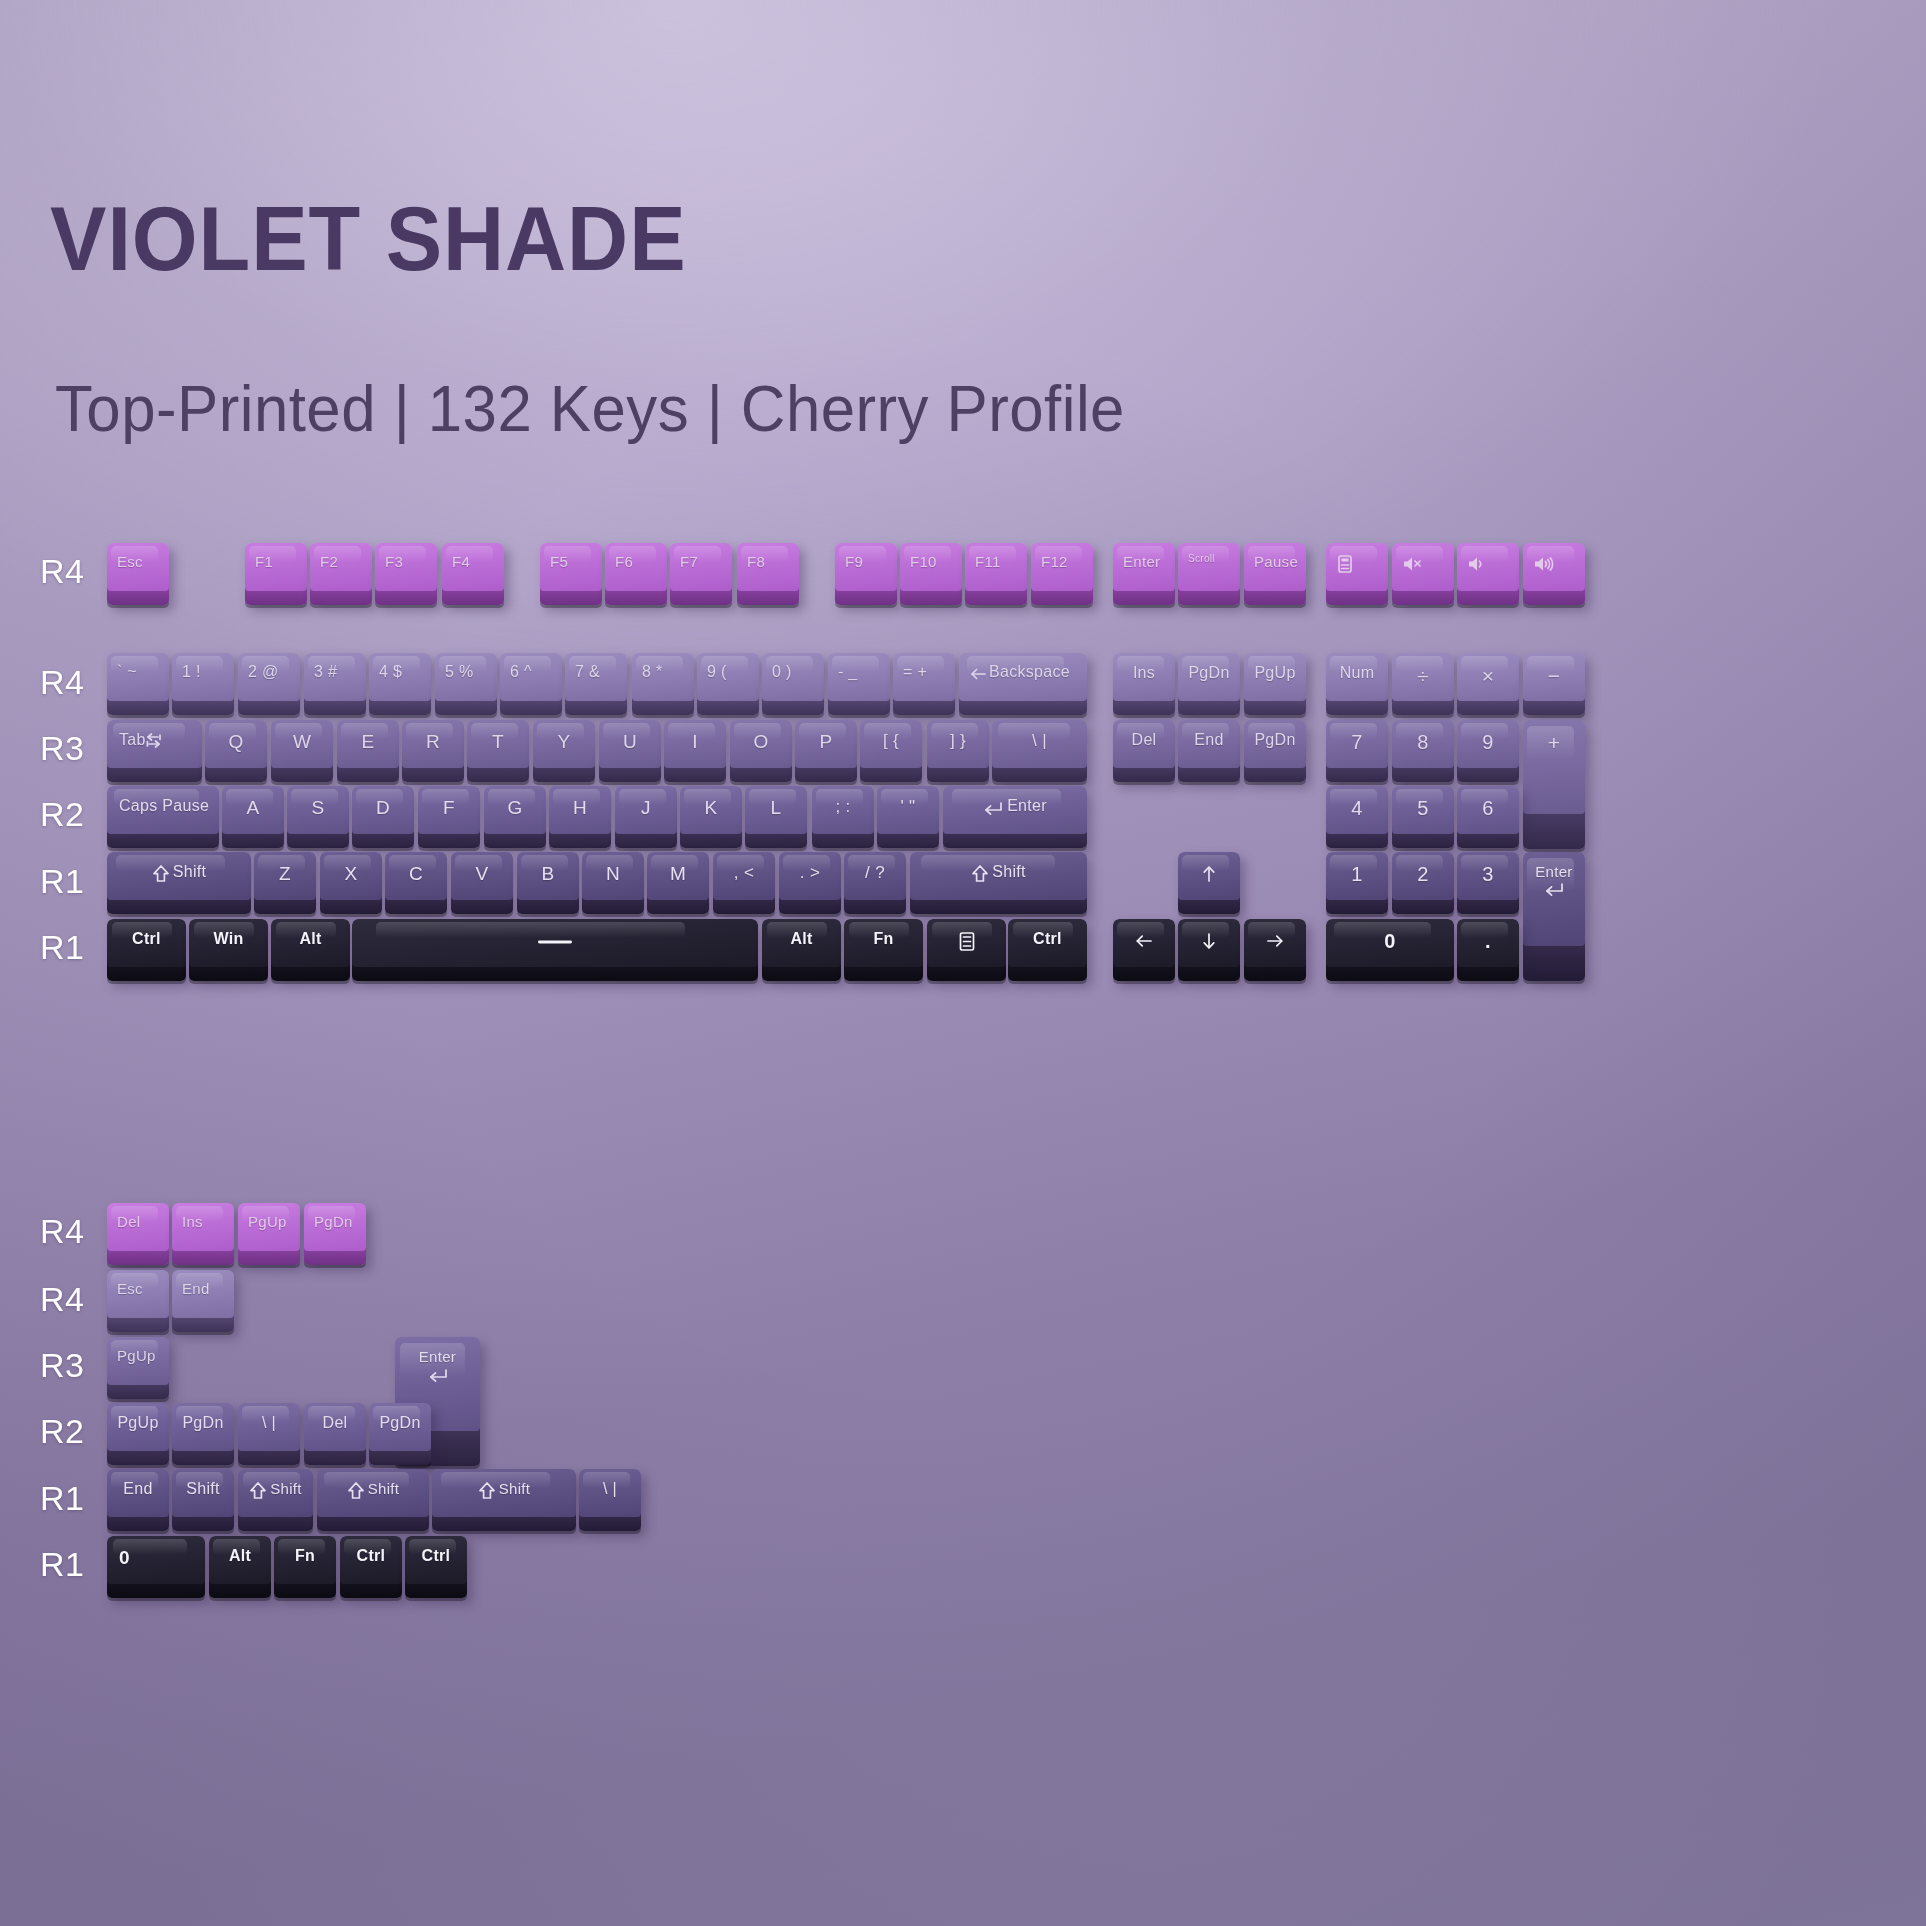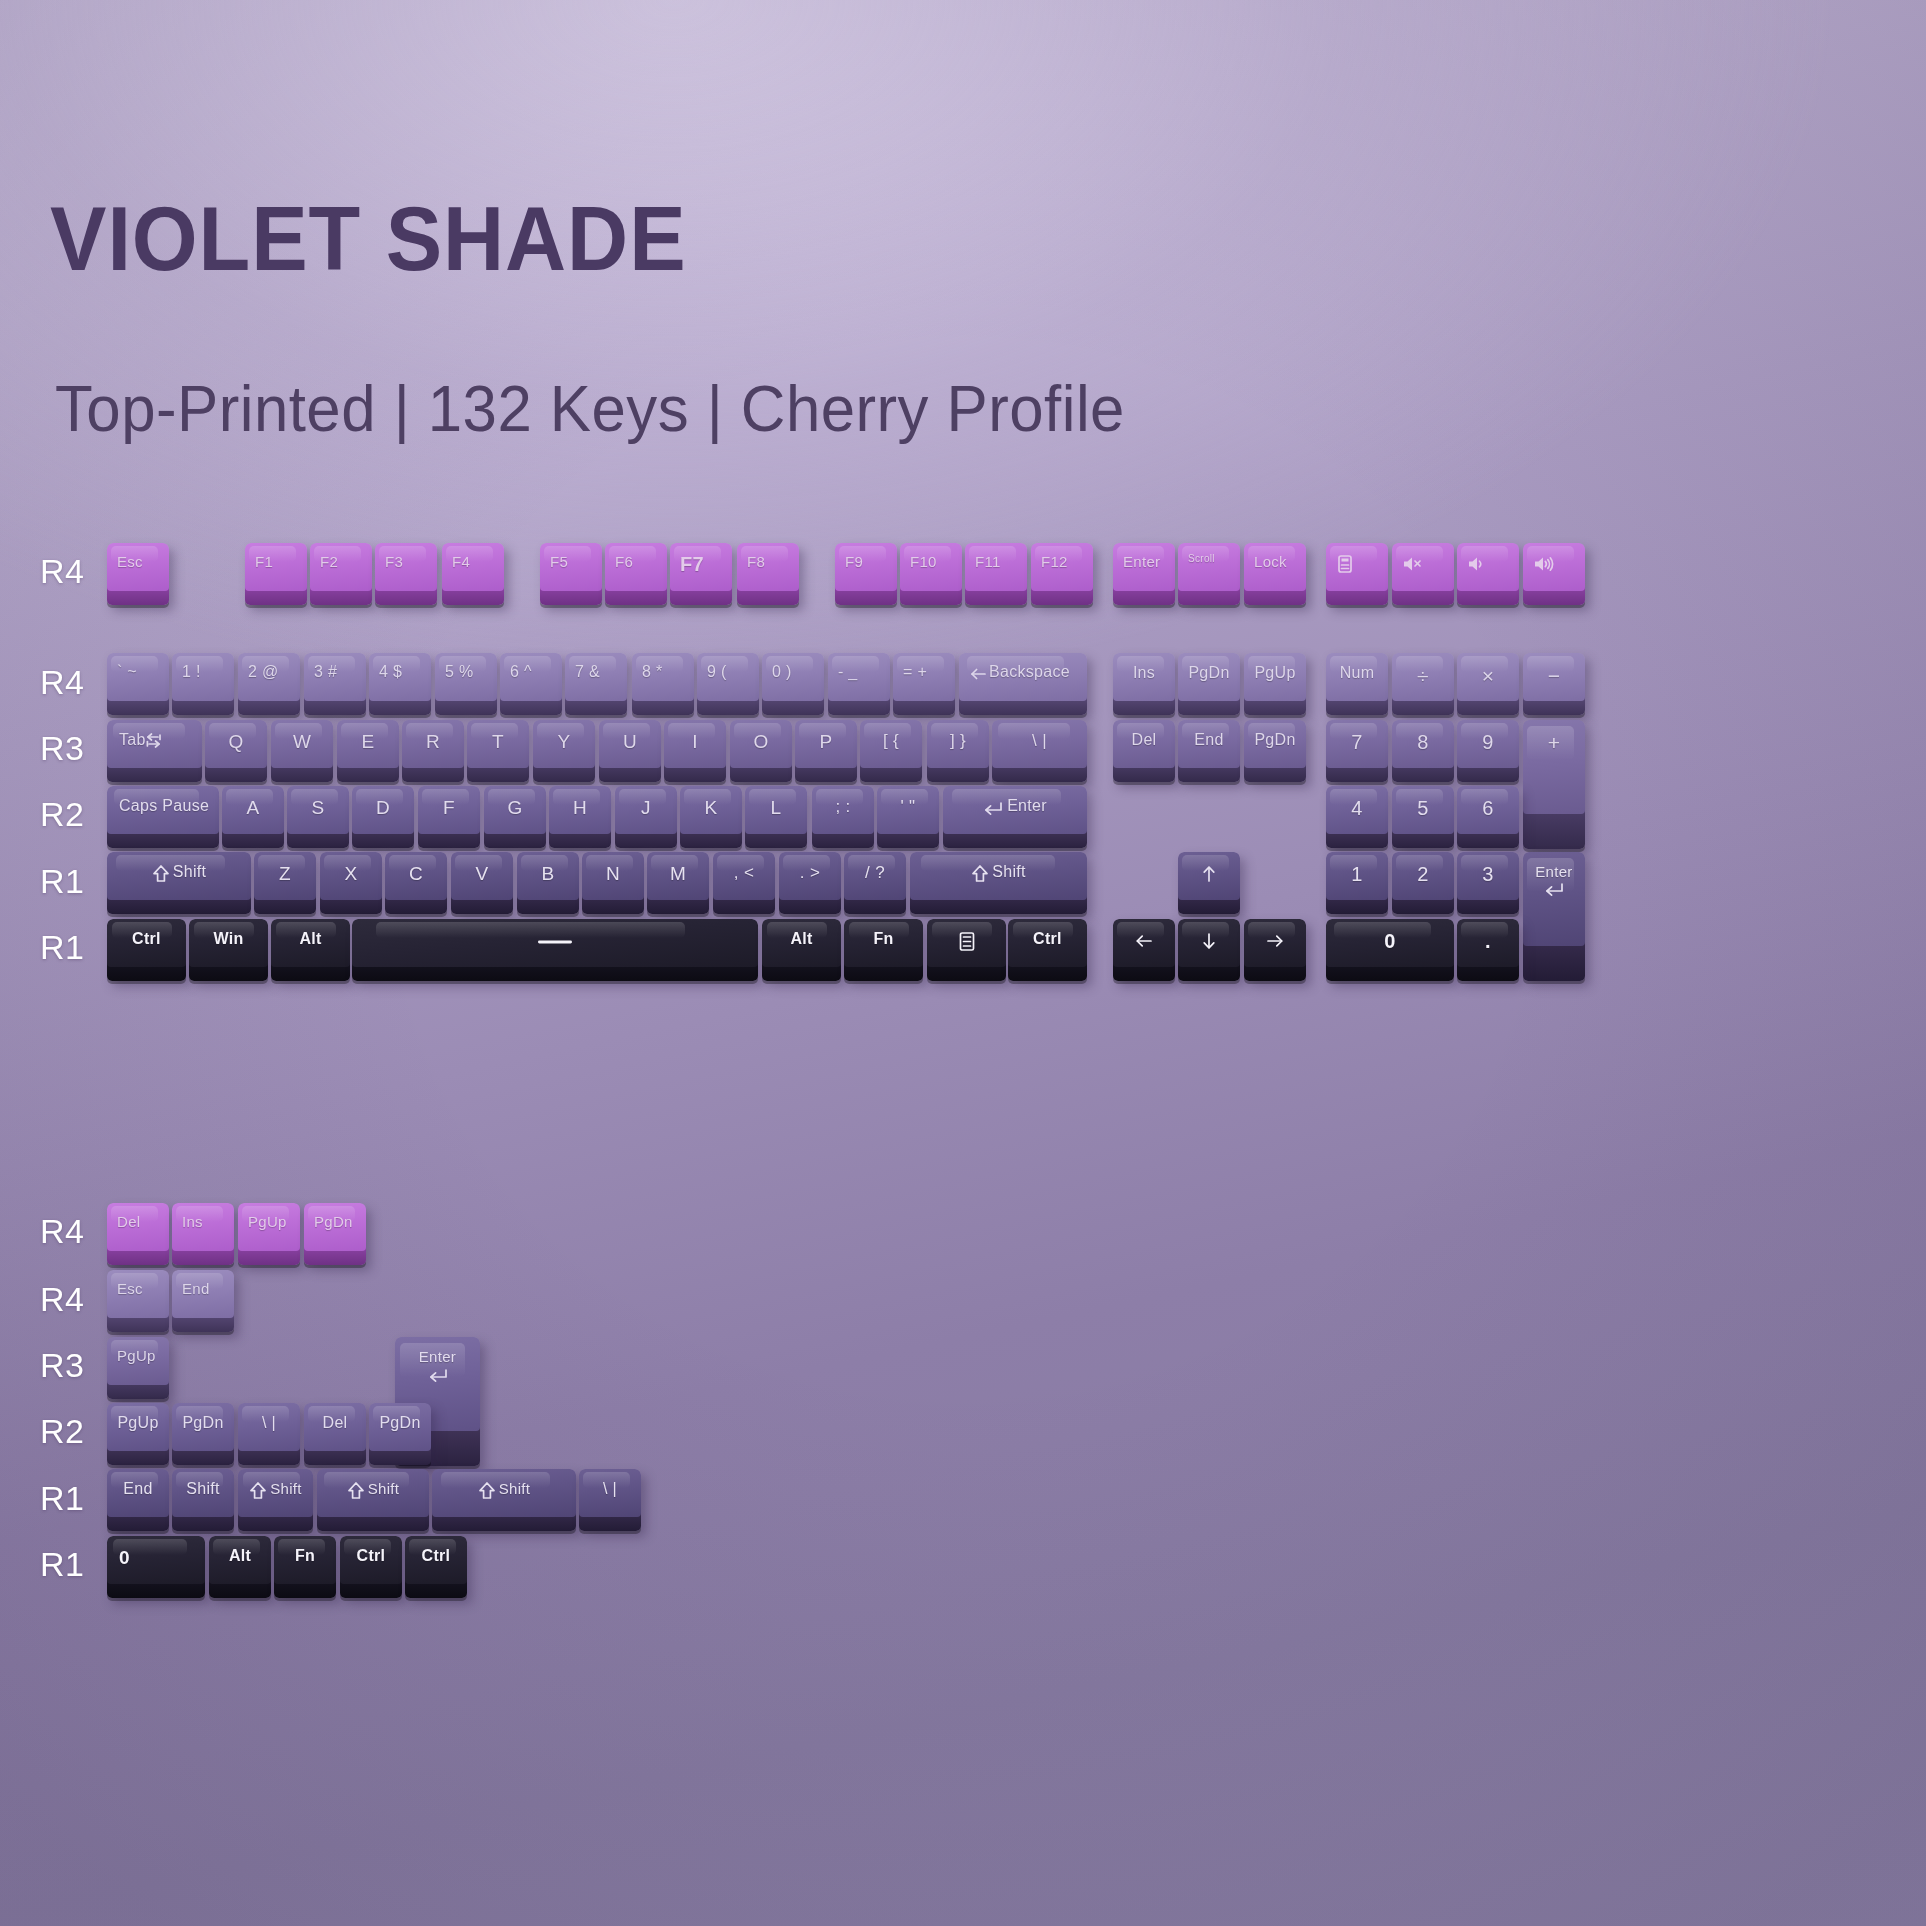--- a/index.html
+++ b/index.html
@@ -136,21 +136,21 @@
     <div class="key k-bright" style="left: 605px; top: 543px; width: 62px; height: 62px;">
       <div class="skirt" style="height: 19px;"></div>
       <div class="face" style="height: 48px;"></div>
       <div class="gloss"></div>
       <div class="lg tl" style="font-size: 15px;">F6</div>
     </div>
     <div class="key k-bright" style="left: 670px; top: 543px; width: 62px; height: 62px;">
       <div class="skirt" style="height: 19px;"></div>
       <div class="face" style="height: 48px;"></div>
       <div class="gloss"></div>
-      <div class="lg tl" style="font-size: 20px; font-weight: bold;">F7</div>
+      <div class="lg tl" style="font-size: 15px;">F7</div>
     </div>
     <div class="key k-bright" style="left: 737px; top: 543px; width: 62px; height: 62px;">
       <div class="skirt" style="height: 19px;"></div>
       <div class="face" style="height: 48px;"></div>
       <div class="gloss"></div>
       <div class="lg tl" style="font-size: 15px;">F8</div>
     </div>
     <div class="key k-bright" style="left: 835px; top: 543px; width: 62px; height: 62px;">
       <div class="skirt" style="height: 19px;"></div>
       <div class="face" style="height: 48px;"></div>
@@ -184,21 +184,21 @@
     <div class="key k-bright" style="left: 1178px; top: 543px; width: 62px; height: 62px;">
       <div class="skirt" style="height: 19px;"></div>
       <div class="face" style="height: 48px;"></div>
       <div class="gloss"></div>
       <div class="lg tl" style="font-size: 10px;">Scroll</div>
     </div>
     <div class="key k-bright" style="left: 1244px; top: 543px; width: 62px; height: 62px;">
       <div class="skirt" style="height: 19px;"></div>
       <div class="face" style="height: 48px;"></div>
       <div class="gloss"></div>
-      <div class="lg tl" style="font-size: 15px;">Lock</div>
+      <div class="lg tl" style="font-size: 15px;">Pause</div>
     </div>
     <div class="key k-bright" style="left: 1326px; top: 543px; width: 62px; height: 62px;">
       <div class="skirt" style="height: 19px;"></div>
       <div class="face" style="height: 48px;"></div>
       <div class="gloss"></div>
       <div class="lg tl" style="font-size: 15px;"><svg class="ic" width="18" height="20" viewBox="0 0 18 20" fill="none" stroke="currentColor" stroke-width="1.7" stroke-linecap="round" stroke-linejoin="round">
           <rect x="3" y="2" width="12" height="16" rx="2" fill="none"></rect>
           <rect x="5.5" y="4.5" width="7" height="3" fill="currentColor" stroke="none"></rect>
           <line x1="5.5" y1="11" x2="12.5" y2="11"></line>
           <line x1="5.5" y1="14.5" x2="12.5" y2="14.5"></line>

